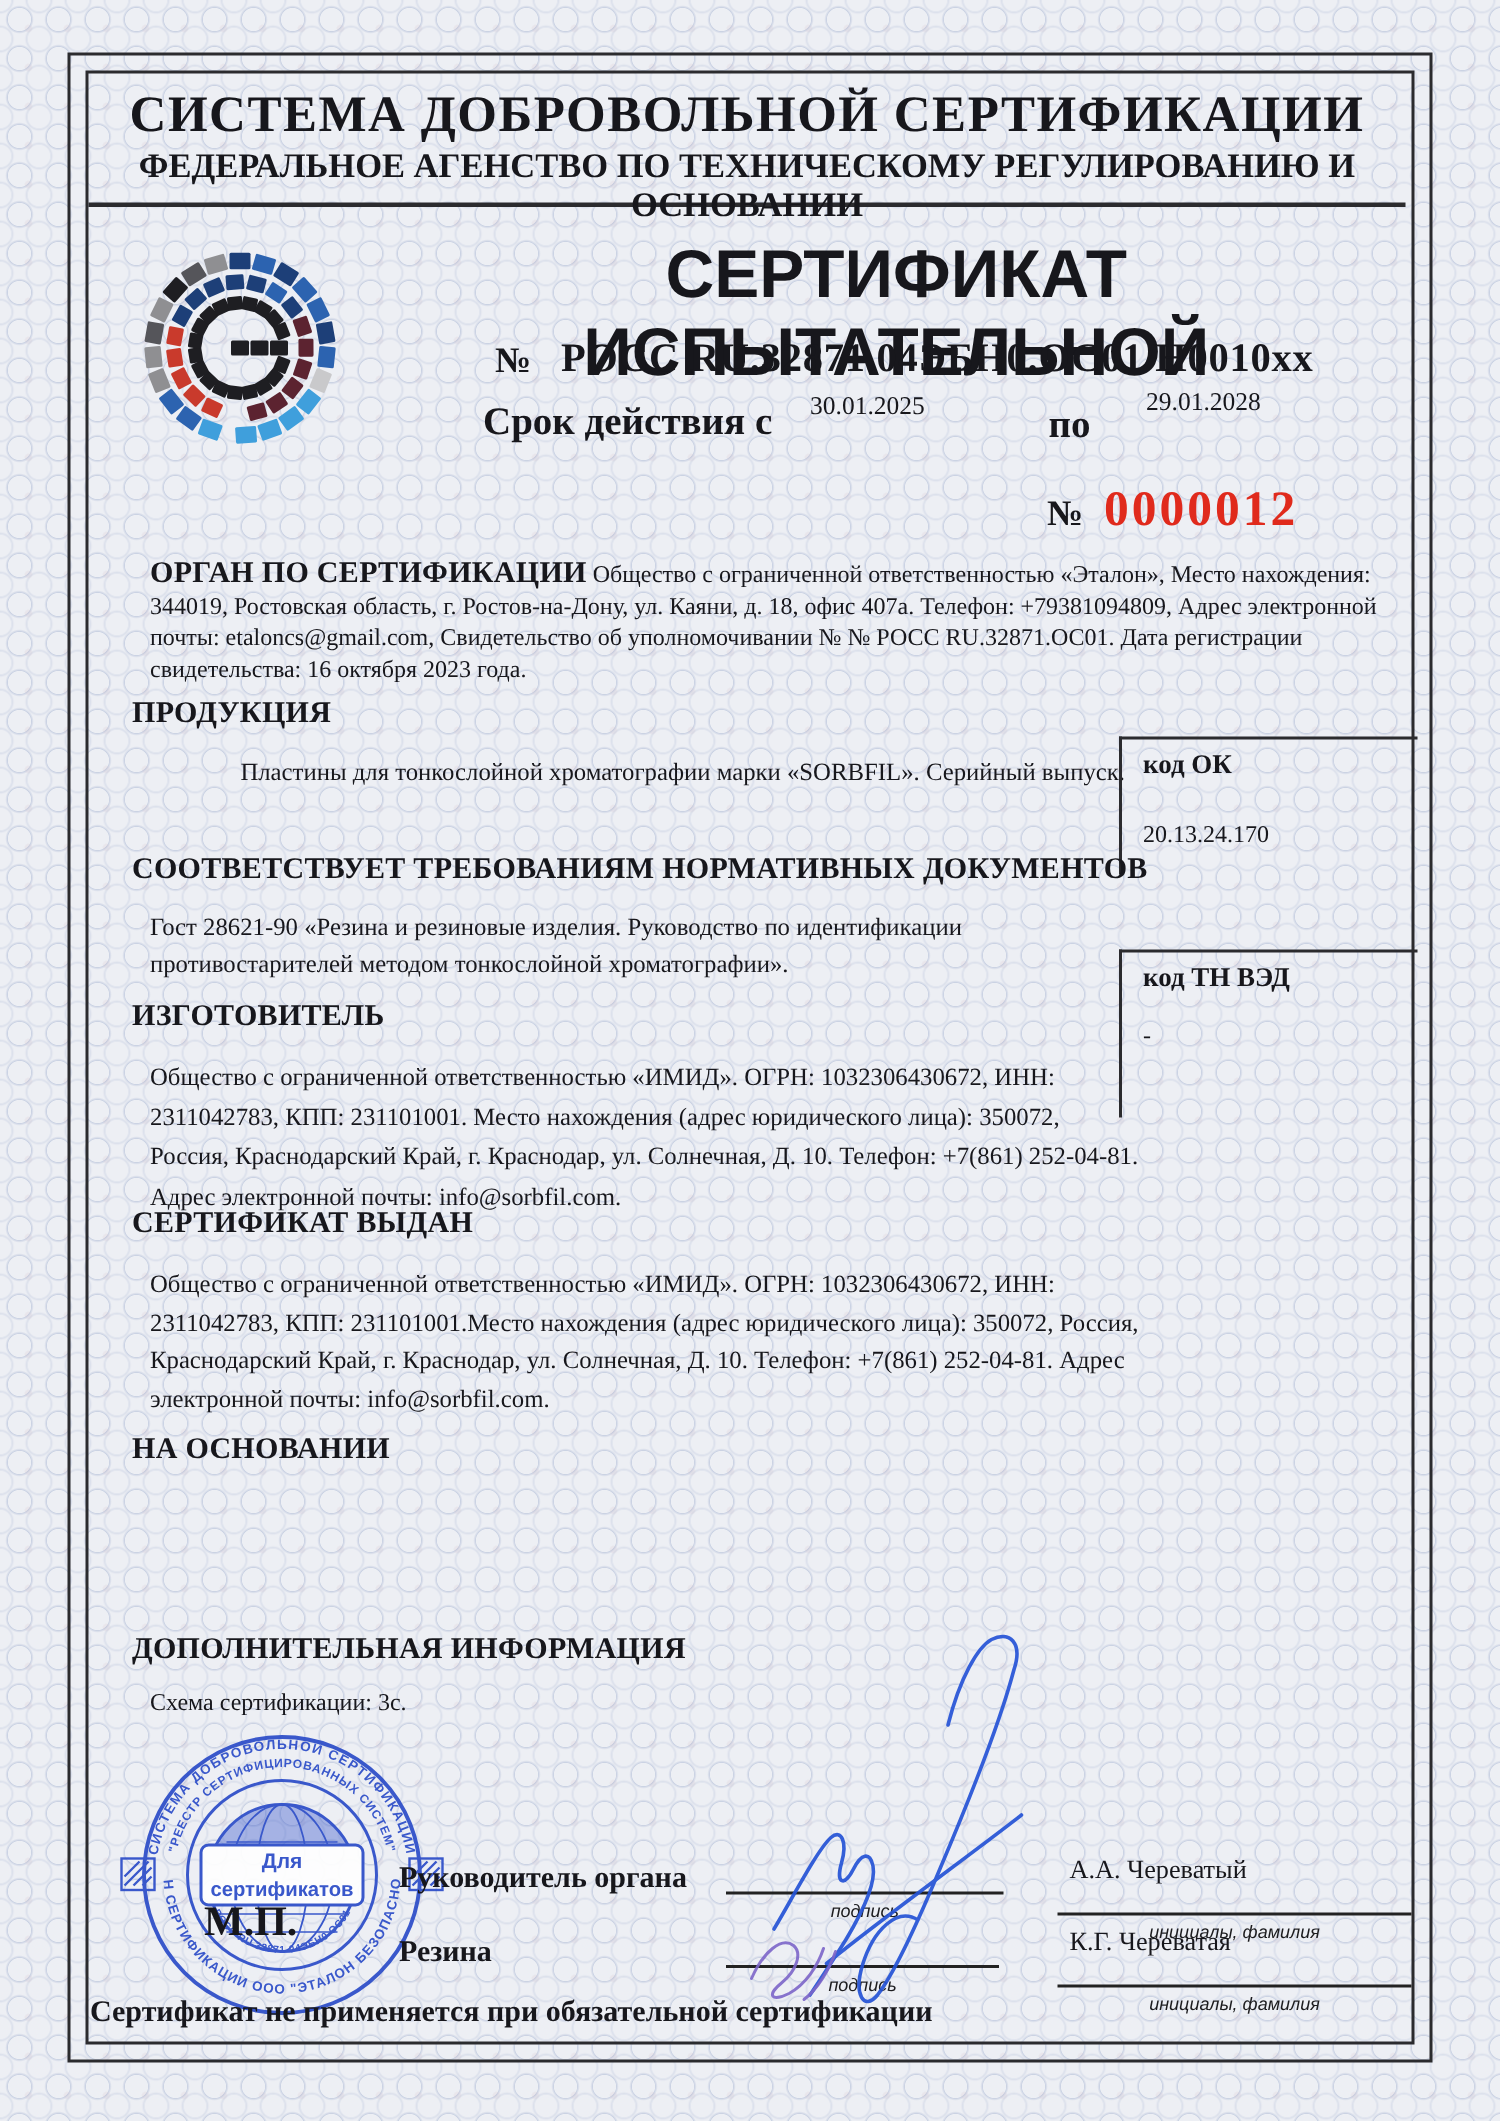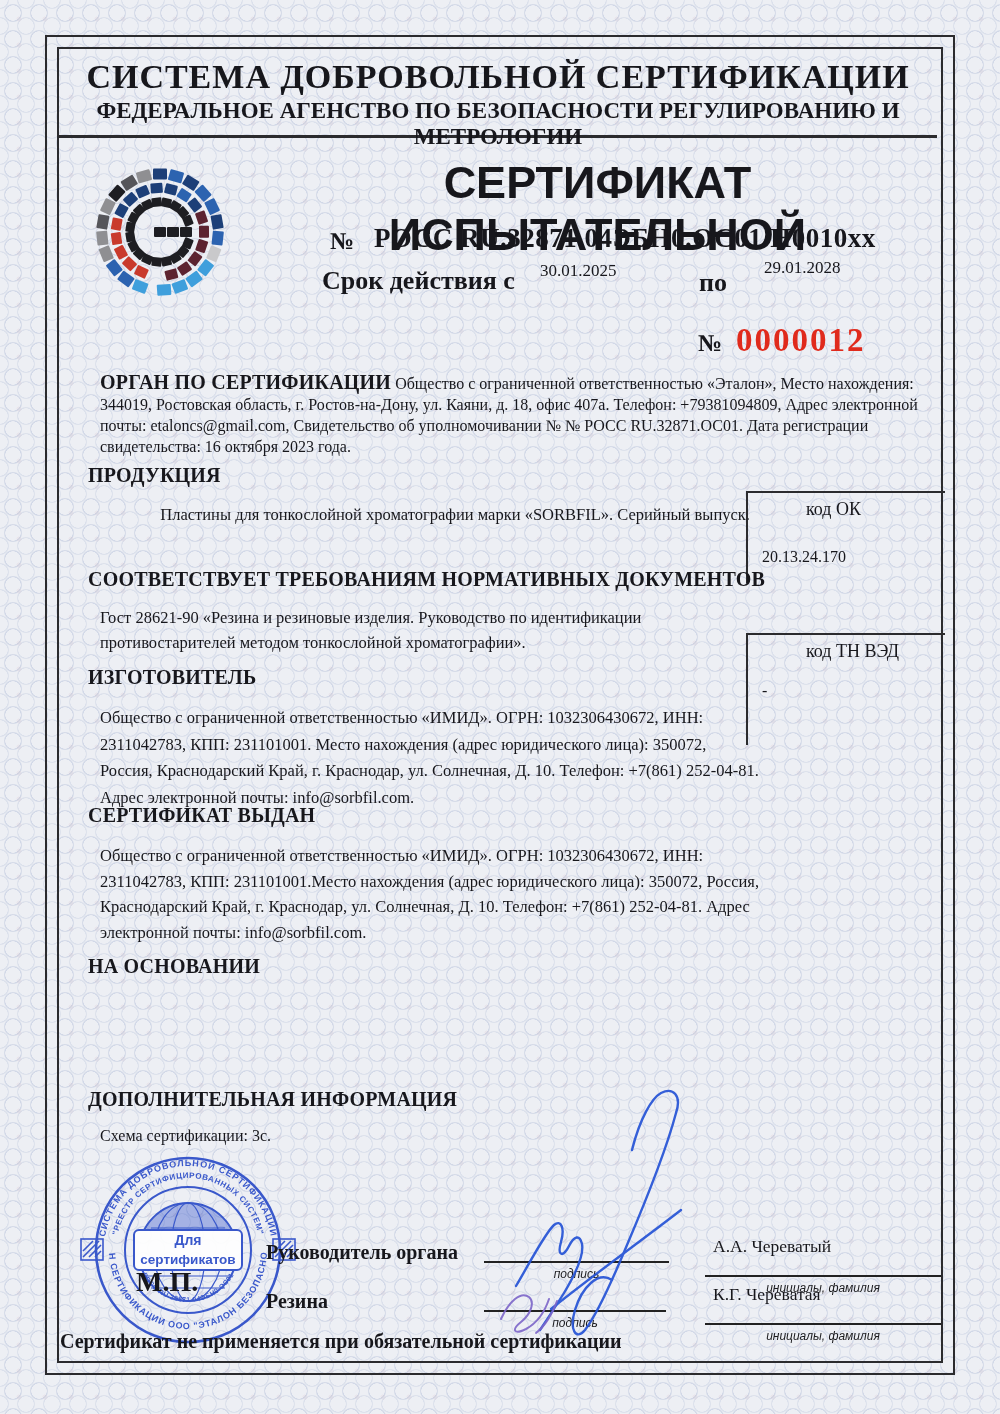--- a/index.html
+++ b/index.html
@@ -31,41 +31,41 @@
     font-family:"Liberation Sans",sans-serif;font-weight:bold;font-size:45px;letter-spacing:0px;}
   .no-label{font-size:24px;font-weight:bold;}
   .no-value{font-size:27px;font-weight:bold;letter-spacing:.5px;}
   .validity-label{font-size:26px;font-weight:bold;}
   .date{font-size:17px;}
   .serial-label{font-size:24px;font-weight:bold;}
   .serial-value{font-size:33px;font-weight:bold;color:var(--serial-red);letter-spacing:2px;}
   .sec-head{font-size:20px;font-weight:bold;letter-spacing:.2px;}
   .body-par{font-size:16px;line-height:21px;margin:12px;}
   .code-box{border-top:2px solid #2b2b2e;border-left:2px solid #2b2b2e;padding:6px 0 0 14px;}
-  .code-label{font-size:18px;font-weight:normal;margin-left:44px;}
+  .code-label{font-size:18px;font-weight:bold;}
   .code-value{font-size:16px;}
   .sig-label{font-size:20px;font-weight:bold;}
   .line{border-top:2px solid #222;}
   .caption{font-family:"Liberation Sans",sans-serif;font-size:12px;text-align:center;padding-top:4px;color:#1c1c1f;font-style:italic;}
   .name{font-size:17.5px;padding:0 0 18px 8px;}
   .mp{font-size:28px;font-weight:bold;z-index:6;}
   .bottom-note{left:60px;top:1330px;width:886px;text-align:left;font-size:20px;font-weight:bold;z-index:5;}
   svg{display:block;}
 </style>
 </head>
 <body>
 
 <div class="page">
 
   <div class="abs border-outer"></div>
   <div class="abs border-inner"></div>
 
   <div class="abs header-band">
     <div class="header-l1">СИСТЕМА ДОБРОВОЛЬНОЙ СЕРТИФИКАЦИИ</div>
-    <div class="header-l2">ФЕДЕРАЛЬНОЕ АГЕНСТВО ПО БЕЗОПАСНОСТИ РЕГУЛИРОВАНИЮ И МЕТРОЛОГИИ</div>
+    <div class="header-l2">ФЕДЕРАЛЬНОЕ АГЕНСТВО ПО ТЕХНИЧЕСКОМУ РЕГУЛИРОВАНИЮ И ОСНОВАНИИ</div>
   </div>
 
   <svg id="logo-svg" class="abs" style="left:82px;top:158px;" width="156" height="156" viewBox="0 0 156 156">
       <rect x="51.16283168711121" y="123.00217200558268" width="14" height="11" fill="#3f9fdc" rx="1" transform="rotate(-160 58.16283168711121 128.50217200558268)"></rect>
       <rect x="36.90845536703655" y="115.42298567374695" width="14" height="11" fill="#2c63b0" rx="1" transform="rotate(-144 43.90845536703655 120.92298567374695)"></rect>
       <rect x="25.295376290810125" y="104.20836556888818" width="14" height="11" fill="#2c63b0" rx="1" transform="rotate(-128 32.295376290810125 109.70836556888818)"></rect>
       <rect x="17.223336435126328" y="90.22718241812291" width="14" height="11" fill="#8f8f92" rx="1" transform="rotate(-112 24.223336435126328 95.72718241812291)"></rect>
       <rect x="13.317730068640145" y="74.56265086952389" width="14" height="11" fill="#8f8f92" rx="1" transform="rotate(-96 20.317730068640145 80.06265086952389)"></rect>
       <rect x="13.881150325291934" y="58.428405695318034" width="14" height="11" fill="#55555a" rx="1" transform="rotate(-80 20.881150325291934 63.928405695318034)"></rect>
       <rect x="18.869945314648312" y="43.07447348623351" width="14" height="11" fill="#8f8f92" rx="1" transform="rotate(-64 25.869945314648312 48.57447348623351)"></rect>

